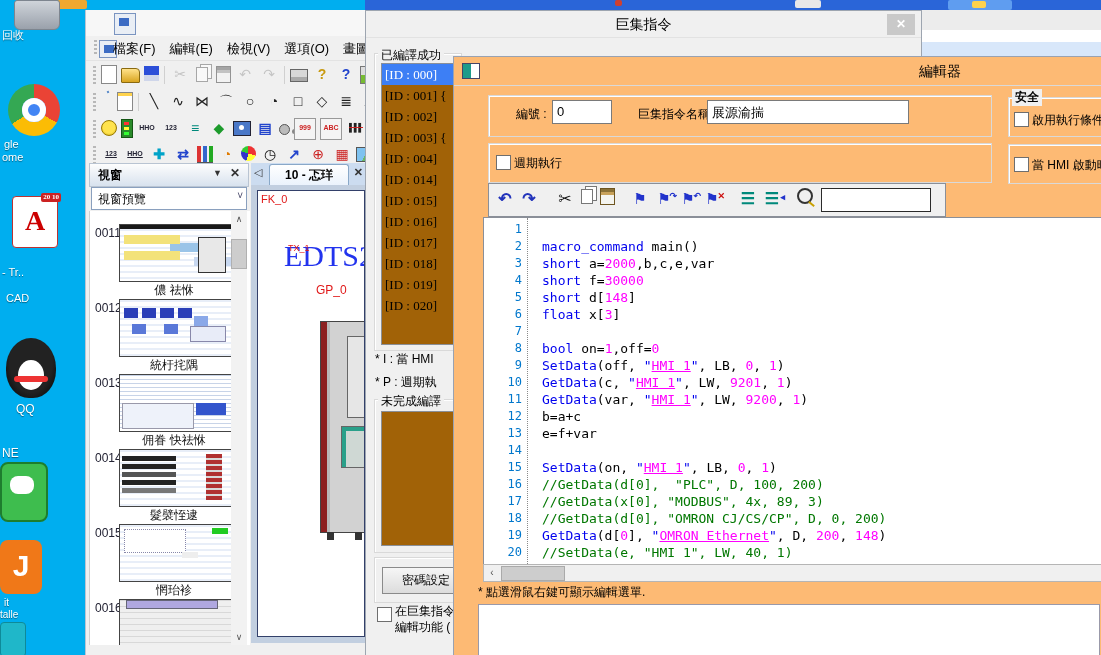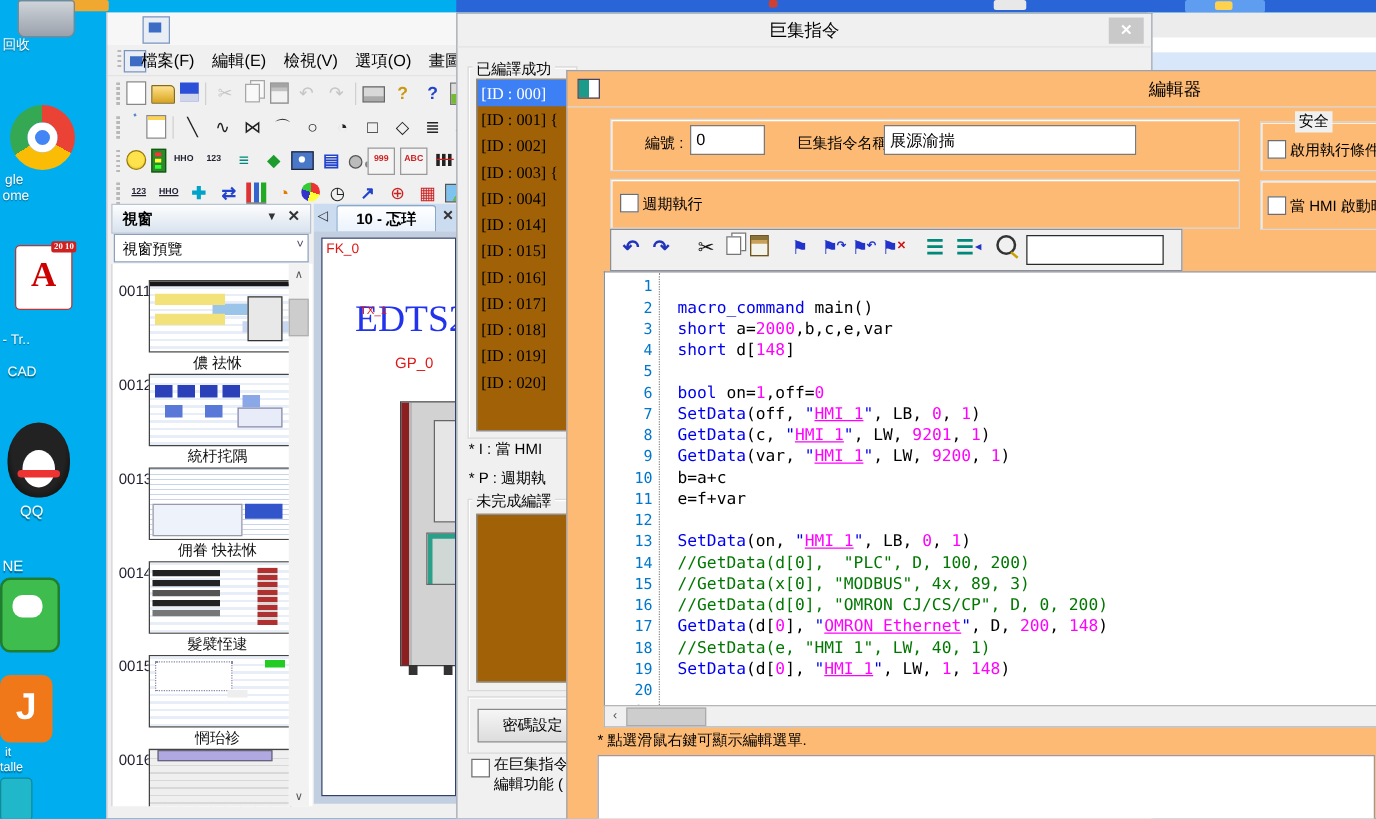--- a/index.html
+++ b/index.html
@@ -335,21 +335,21 @@
     <span class="lab" style="left:62px;top:49px;">編號 :</span>
     <div class="input" style="left:98px;top:43px;width:50px;height:16px;">0</div>
     <span class="lab" style="left:184px;top:49px;">巨集指令名稱 :</span>
     <div class="input" style="left:253px;top:43px;width:192px;height:16px;">展源渝揣</div>
 
     <div class="grp" style="left:34px;top:86px;width:502px;height:38px;"></div>
     <div class="cb" style="left:42px;top:98px;"></div>
     <span class="cblabel" style="left:60px;top:98px;">週期執行</span>
 
     <div class="grp" style="left:554px;top:40px;width:100px;height:38px;"></div>
-    <span class="grplabel" style="left:582px;top:32px;">安全</span>
+    <span class="grplabel" style="left:558px;top:32px;font-weight:bold;">安全</span>
     <div class="cb" style="left:560px;top:55px;"></div>
     <span class="cblabel" style="left:578px;top:55px;">啟用執行條件</span>
 
     <div class="grp" style="left:554px;top:87px;width:100px;height:38px;"></div>
     <div class="cb" style="left:560px;top:100px;"></div>
     <span class="cblabel" style="left:578px;top:100px;">當 HMI 啟動時</span>
 
     <div id="ed-toolbar"><span class="eico eblue">↶</span><span class="eico eblue">↷</span><span class="egap"></span><span class="eico eblk">✂</span><span class="eico ic-copy"></span><span class="eico ic-paste"></span><span class="egap"></span><span class="eico ebm">⚑</span><span class="eico ebm">⚑<span class="mk">↷</span></span><span class="eico ebm">⚑<span class="mk">↶</span></span><span class="eico ebm">⚑<span class="mk mkx">✕</span></span><span class="egap"></span><span class="eico eteal">☰</span><span class="eico eteal">☰<span class="mk">◂</span></span><span class="egap"></span><span class="eico ic-find"></span></div>
     <div id="ed-search"></div>
 
@@ -374,21 +374,23 @@
           <div class="lno">17</div>
           <div class="lno">18</div>
           <div class="lno">19</div>
           <div class="lno">20</div>
           <div class="lno">21</div>
         </div>
       <div id="code">
           <div class="cline"></div>
           <div class="cline"><span class="ck">macro_command</span><span class="cp"> main()</span></div>
           <div class="cline"><span class="ck">short</span><span class="cp"> a=</span><span class="cn">2000</span><span class="cp">,b,c,e,var</span></div>
+          <div class="cline"><span class="ck">short</span><span class="cp"> f=</span><span class="cn">30000</span></div>
           <div class="cline"><span class="ck">short</span><span class="cp"> d[</span><span class="cn">148</span><span class="cp">]</span></div>
+          <div class="cline"><span class="ck">float</span><span class="cp"> x[</span><span class="cn">3</span><span class="cp">]</span></div>
           <div class="cline"></div>
           <div class="cline"><span class="ck">bool</span><span class="cp"> on=</span><span class="cn">1</span><span class="cp">,off=</span><span class="cn">0</span></div>
           <div class="cline"><span class="ck">SetData</span><span class="cp">(off, </span><span class="cq">"</span><span class="cs">HMI 1</span><span class="cq">"</span><span class="cp">, LB, </span><span class="cn">0</span><span class="cp">, </span><span class="cn">1</span><span class="cp">)</span></div>
           <div class="cline"><span class="ck">GetData</span><span class="cp">(c, </span><span class="cq">"</span><span class="cs">HMI 1</span><span class="cq">"</span><span class="cp">, LW, </span><span class="cn">9201</span><span class="cp">, </span><span class="cn">1</span><span class="cp">)</span></div>
           <div class="cline"><span class="ck">GetData</span><span class="cp">(var, </span><span class="cq">"</span><span class="cs">HMI 1</span><span class="cq">"</span><span class="cp">, LW, </span><span class="cn">9200</span><span class="cp">, </span><span class="cn">1</span><span class="cp">)</span></div>
           <div class="cline"><span class="cp">b=a+c</span></div>
           <div class="cline"><span class="cp">e=f+var</span></div>
           <div class="cline"></div>
           <div class="cline"><span class="ck">SetData</span><span class="cp">(on, </span><span class="cq">"</span><span class="cs">HMI 1</span><span class="cq">"</span><span class="cp">, LB, </span><span class="cn">0</span><span class="cp">, </span><span class="cn">1</span><span class="cp">)</span></div>
           <div class="cline"><span class="cc">//GetData(d[0],  "PLC", D, 100, 200)</span></div>

